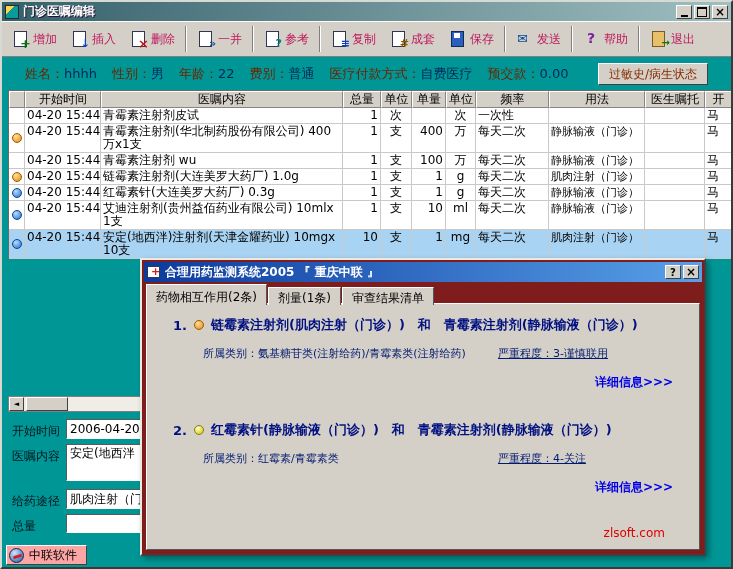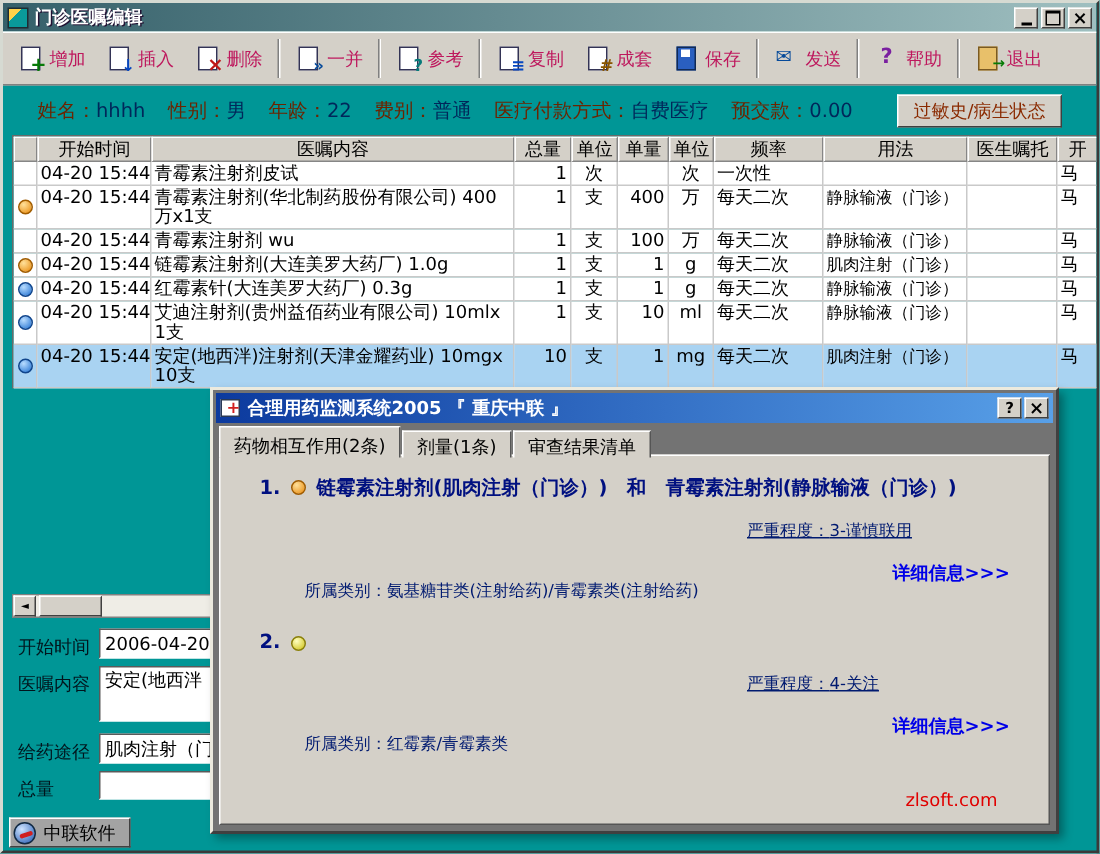--- a/index.html
+++ b/index.html
@@ -68,41 +68,41 @@
   .harrow{width:15px;height:14px;background:#d4d0c8;border:1px solid;border-color:#fff #404040 #404040 #fff;display:flex;align-items:center;justify-content:center;font-size:7px;color:#000;padding:0;flex:none;}
   .hthumb{width:42px;height:14px;background:#d4d0c8;border:1px solid;border-color:#fff #404040 #404040 #fff;margin-left:2px;flex:none;}
 
   
   .flabel{position:absolute;left:10px;color:#00151d;font-size:12px;white-space:nowrap;}
   .finput{position:absolute;left:64px;background:#fff;border:1px solid;border-color:#5a5a5a #fff #fff #5a5a5a;font-size:12px;padding:1px 3px;height:20px;width:92px;}
   textarea.finput{height:37px;resize:none;line-height:14px;}
 
   
   .statusbar{position:absolute;left:0;right:0;bottom:0;height:24px;display:flex;align-items:center;padding:0 4px;}
-  .brandpanel{display:flex;align-items:center;gap:5px;height:20px;padding:0 9px 0 2px;background:#a3a3a3;border:1px solid;border-color:#fff #404040 #404040 #fff;}
+  .brandpanel{display:flex;align-items:center;gap:5px;height:20px;padding:0 9px 0 2px;background:#fca5a5;border:1px solid;border-color:#fff #404040 #404040 #fff;}
   .brandlogo{width:15px;height:15px;border-radius:50%;background:radial-gradient(circle at 35% 30%,#cfe4ff,#1f57b0);border:1px solid #112a44;position:relative;flex:none;}
   .brandlogo::after{content:"";position:absolute;left:3px;top:6px;width:9px;height:3px;background:#d02020;border-radius:2px;transform:rotate(-18deg);}
   .brandtext{font-size:12px;color:#000;white-space:nowrap;}
 
   
-  .dialog{position:absolute;left:138px;top:256px;width:566px;height:298px;background:#737373;border:2px solid;border-color:#eceade #404040 #404040 #eceade;box-shadow:3px 3px 6px rgba(0,0,0,.35);z-index:10;}
+  .dialog{position:absolute;left:138px;top:256px;width:566px;height:298px;background:#7f1d1d;border:2px solid;border-color:#eceade #404040 #404040 #eceade;box-shadow:3px 3px 6px rgba(0,0,0,.35);z-index:10;}
   .dtitlebar{height:20px;margin:2px;display:flex;align-items:center;padding:0 3px;background:linear-gradient(90deg,#0c3a9e,#58a0e8);}
   .dicon{width:13px;height:12px;background:#fff;border:1px solid #2a3a55;position:relative;flex:none;}
   .dicon::after{content:"+";position:absolute;left:3px;top:-2px;color:#d02020;font-weight:bold;font-size:11px;}
   .dtext{color:#fff;font-weight:bold;font-size:12px;margin-left:5px;flex:1;white-space:nowrap;overflow:hidden;}
   .dbtn{width:16px;height:14px;background:#d4d0c8;border:1px solid;border-color:#fff #404040 #404040 #fff;display:flex;align-items:center;justify-content:center;margin-left:2px;padding:0;font-weight:bold;}
   .dbtn.help::after{content:"?";font-size:10px;}
   .dbtn.close::after{content:"×";font-size:12px;}
   .dtabs{display:flex;align-items:flex-end;height:21px;margin:1px 4px 0;position:relative;z-index:2;}
   .tab{height:18px;padding:2px 9px;font-size:12px;color:#000;background:#d4d0c8;border:1px solid;border-color:#fff #555 #d4d0c8 #fff;border-bottom:none;margin-right:1px;white-space:nowrap;}
   .tab.active{height:21px;padding-top:4px;position:relative;top:0;}
   .dbody{position:absolute;left:4px;right:4px;top:43px;bottom:4px;border:1px solid;border-color:#fff #555 #555 #fff;background:#d4d0c8;padding:8px;}
   .dline1{display:flex;align-items:center;gap:7px;margin:4px 0 0 18px;color:#001080;font-weight:bold;font-size:13px;white-space:nowrap;overflow:hidden;}
   .dline2{position:relative;height:15px;margin:12px 0 0 48px;color:#001a70;font-size:11px;}
-  .dcat{position:absolute;left:0;white-space:nowrap;margin-top:40px;}
+  .dcat{position:absolute;left:0;white-space:nowrap;}
   .dsev{position:absolute;left:295px;white-space:nowrap;text-decoration:underline;}
   .dlink{margin:13px 0 0 440px;color:#0000e8;font-weight:bold;font-size:12px;cursor:pointer;white-space:nowrap;}
   .ditem2{margin-top:30px;}
   .watermark{position:absolute;right:34px;bottom:9px;color:#e00000;font-size:12px;}
 </style>
 </head>
 <body>
 
 <div class="window">
 
@@ -344,20 +344,21 @@
         <div class="dline2">
           <span class="dcat"><span>所属类别：</span><span>氨基糖苷类(注射给药)/青霉素类(注射给药)</span></span>
           <span class="dsev"><span>严重程度：</span><span>3-谨慎联用</span></span>
         </div>
         <div class="dlink">详细信息&gt;&gt;&gt;</div>
       </div>
       <div class="ditem ditem2">
         <div class="dline1">
           <span>2.</span>
           <span class="ball" data-kind="yellow"></span>
+          <span>红霉素针(静脉输液（门诊）)　和　青霉素注射剂(静脉输液（门诊）)</span>
         </div>
         <div class="dline2">
           <span class="dcat"><span>所属类别：</span><span>红霉素/青霉素类</span></span>
           <span class="dsev"><span>严重程度：</span><span>4-关注</span></span>
         </div>
         <div class="dlink">详细信息&gt;&gt;&gt;</div>
       </div>
       <div class="watermark">zlsoft.com</div>
     </div>
   </div>

